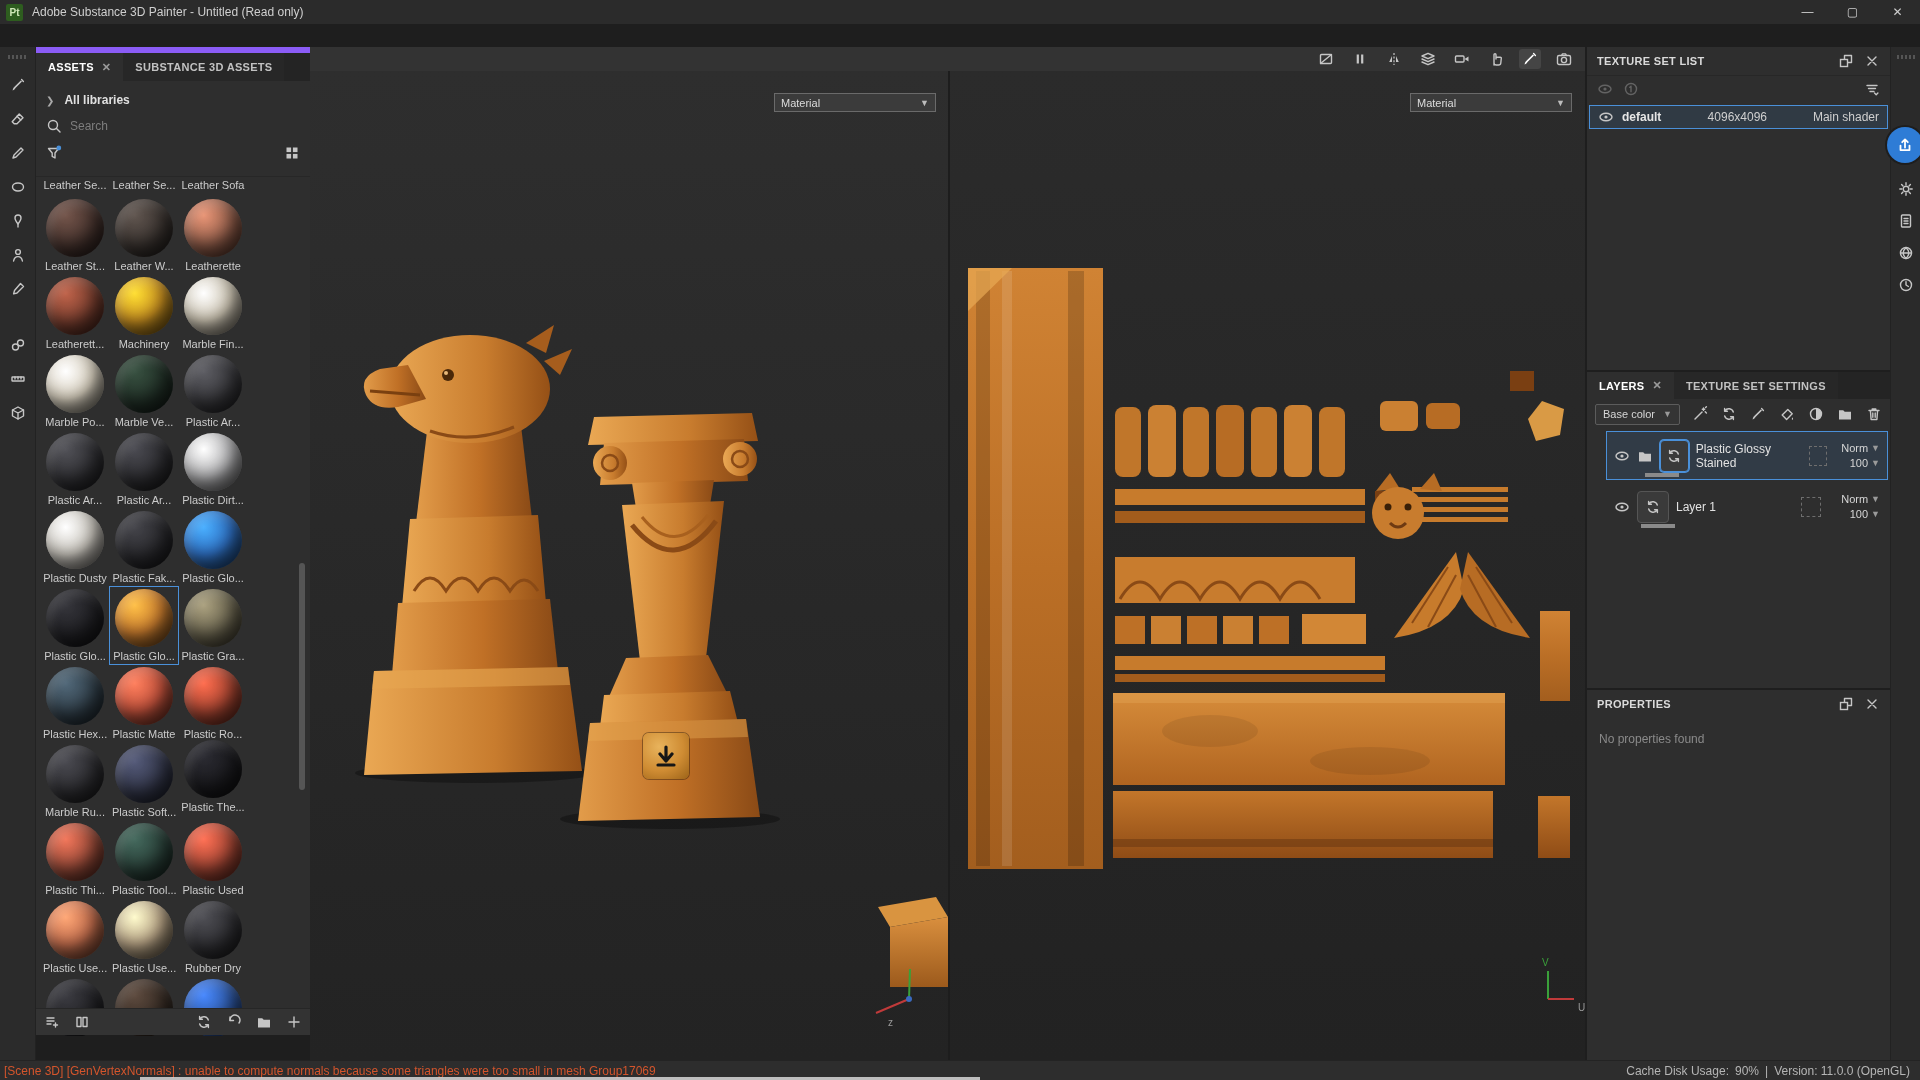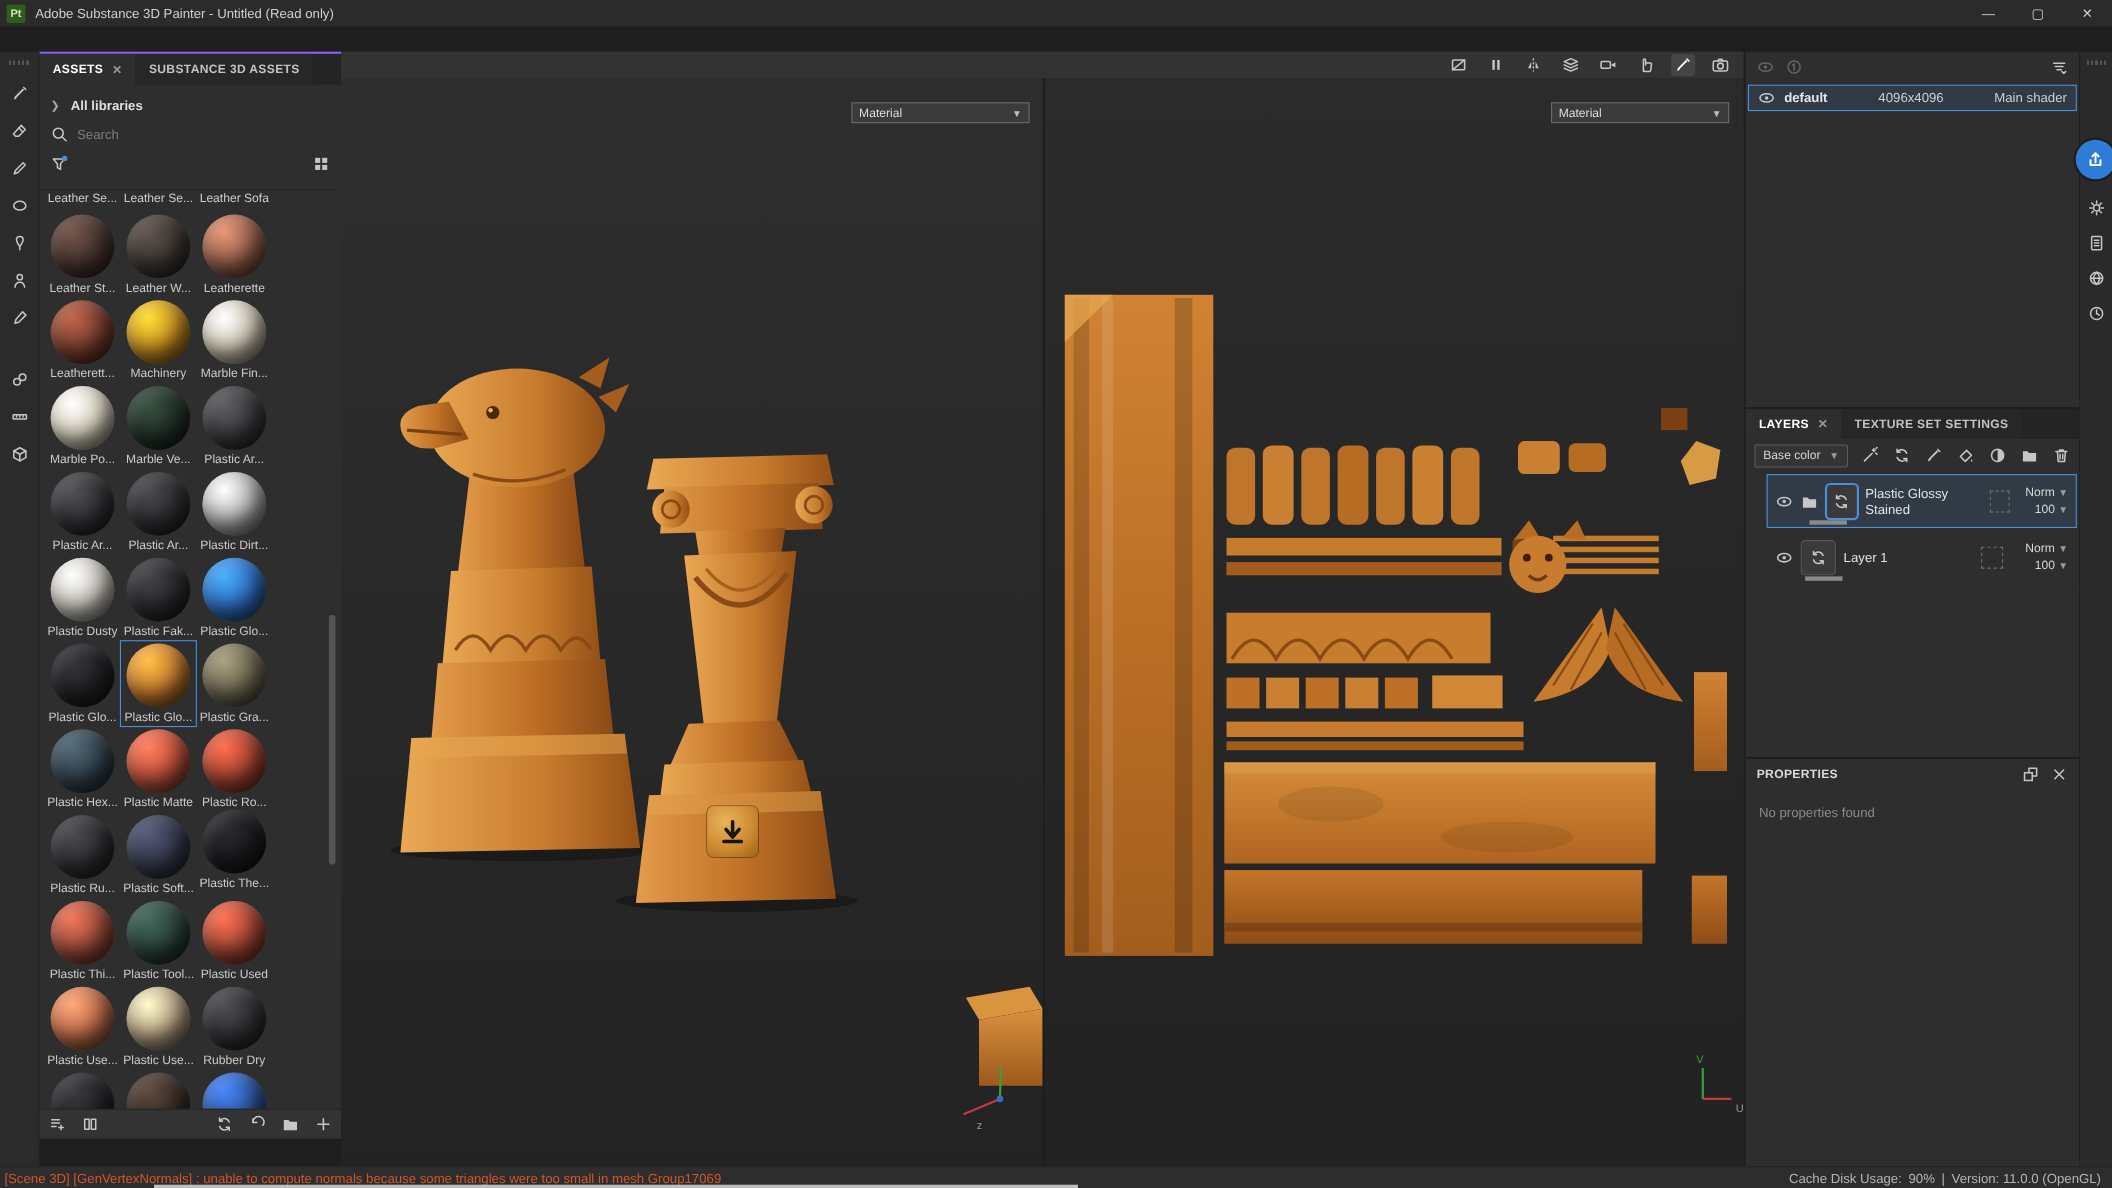--- a/index.html
+++ b/index.html
@@ -20,21 +20,21 @@
              display:flex; align-items:center; padding-left:6px; }
   .menu-item { padding:3px 13px; font-size:12px; color:#d2d2d2; }
 
   
   #toolrail { position:absolute; left:0; top:47px; width:36px; height:1013px; background:#2b2b2b; border-right:1px solid #222; }
   .rail-dots { position:absolute; left:8px; top:8px; width:20px; height:4px;
                background:repeating-linear-gradient(90deg,#555 0 2px,transparent 2px 4px); }
   .tool-icon { position:absolute; left:6px; width:24px; height:24px; display:flex; align-items:center; justify-content:center; }
 
   
-  #assets { position:absolute; left:36px; top:47px; width:274px; height:988px; background:#2e2e2e; border-top:2px solid #8b5cf6; }
+  #assets { position:absolute; left:36px; top:47px; width:274px; height:988px; background:#2e2e2e; border-top:6px solid #8b5cf6; }
   .tabs-row { display:flex; height:28px; background:#242424; }
   .tab { display:flex; align-items:center; gap:8px; padding:0 12px; font-size:11px; font-weight:bold;
          letter-spacing:.3px; color:#c2c2c2; background:#272727; }
   .tab.active { background:#2e2e2e; color:#ffffff; }
   .tab .x { font-size:11px; color:#9a9a9a; }
   .lib-row { display:flex; align-items:center; gap:10px; height:26px; padding:0 10px; margin-top:6px; }
   .lib-chev { color:#a9a9a9; font-size:10px; }
   .lib-label { font-size:12px; font-weight:bold; color:#e0e0e0; }
   .search-row { display:flex; align-items:center; gap:8px; height:26px; padding:0 10px; }
   .search-input { background:transparent; border:none; outline:none; color:#bbb; font-size:12px; width:180px;
@@ -326,21 +326,21 @@
         <div class="mat-cell" style="left: 76px; top: 490px;">
           <div class="sphere" style="background: radial-gradient(circle at 34% 28%, rgb(255, 127, 93), rgb(194, 82, 60) 48%, rgb(87, 37, 27) 90%);"></div>
           <div class="mat-name">Plastic Matte</div>
         </div>
         <div class="mat-cell" style="left: 145px; top: 490px;">
           <div class="sphere" style="background: radial-gradient(circle at 34% 28%, rgb(255, 109, 78), rgb(170, 70, 50) 48%, rgb(77, 32, 23) 90%);"></div>
           <div class="mat-name">Plastic Ro...</div>
         </div>
         <div class="mat-cell" style="left: 7px; top: 568px;">
           <div class="sphere" style="background: radial-gradient(circle at 34% 28%, rgb(74, 74, 81), rgb(48, 48, 52) 48%, rgb(22, 22, 23) 90%);"></div>
-          <div class="mat-name">Plastic Ru...</div>
+          <div class="mat-name">Marble Ru...</div>
         </div>
         <div class="mat-cell" style="left: 76px; top: 568px;">
           <div class="sphere" style="background: radial-gradient(circle at 34% 28%, rgb(84, 90, 121), rgb(54, 58, 78) 48%, rgb(24, 26, 35) 90%);"></div>
           <div class="mat-name">Plastic Soft...</div>
         </div>
         <div class="mat-cell" style="left: 145px; top: 563px;">
           <div class="sphere" style="background: radial-gradient(circle at 34% 28%, rgb(43, 43, 50), rgb(28, 28, 32) 48%, rgb(13, 13, 14) 90%);"></div>
           <div class="mat-name">Plastic The...</div>
         </div>
         <div class="mat-cell" style="left: 7px; top: 646px;">
@@ -646,20 +646,35 @@
         </g>
       </svg>
       <div class="shading-select" id="sel2d">
         <span>Material</span>
         <span class="chev">▼</span>
       </div>
     </div>
   </div>
 
   <div class="rpanel" id="tsl">
+    <div class="rpanel-head">
+      <span class="rpanel-title">TEXTURE SET LIST</span>
+      <span class="head-sp"></span>
+      <span>
+          <svg width="16" height="16" viewBox="0 0 16 16">
+            <rect x="6.5" y="2.5" width="7" height="7" fill="none" stroke="#c6c6c6" stroke-width="1.4" stroke-linecap="round" stroke-linejoin="round"></rect>
+            <rect x="2.5" y="6.5" width="7" height="7" fill="#2e2e2e" stroke="#c6c6c6" stroke-width="1.4"></rect>
+          </svg>
+        </span>
+      <span>
+          <svg width="16" height="16" viewBox="0 0 16 16">
+            <path d="M4 4l8 8M12 4l-8 8" fill="none" stroke="#c6c6c6" stroke-width="1.4" stroke-linecap="round" stroke-linejoin="round"></path>
+          </svg>
+        </span>
+    </div>
     <div class="tsl-toolbar">
       <span class="dim">
           <svg width="16" height="16" viewBox="0 0 16 16">
             <ellipse cx="8" cy="8" rx="6" ry="3.8" fill="none" stroke="#c6c6c6" stroke-width="1.4" stroke-linecap="round" stroke-linejoin="round"></ellipse>
             <circle cx="8" cy="8" r="1.6" fill="#c6c6c6"></circle>
           </svg>
         </span>
       <span class="dim">
           <svg width="16" height="16" viewBox="0 0 16 16">
             <circle cx="8" cy="8" r="5.5" fill="none" stroke="#c6c6c6" stroke-width="1.4" stroke-linecap="round" stroke-linejoin="round"></circle>

